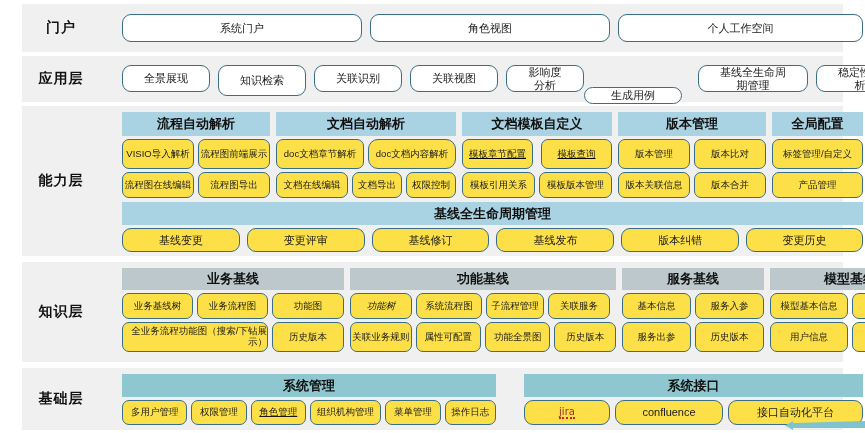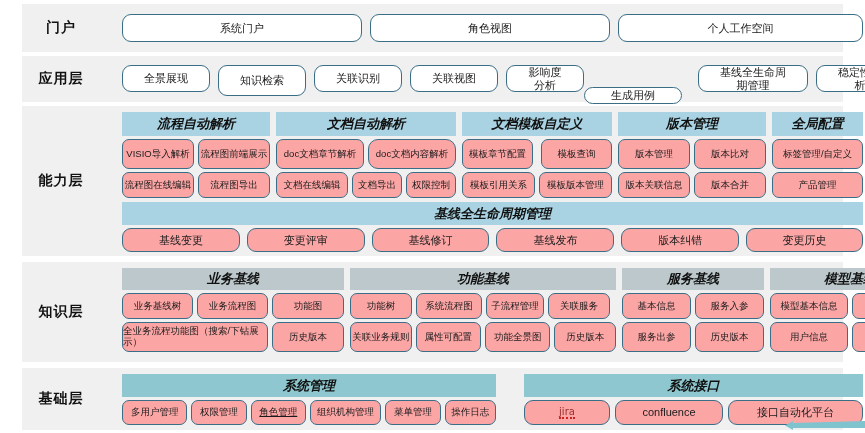--- a/index.html
+++ b/index.html
@@ -42,35 +42,34 @@
     position:absolute;
   }
   .pill.big{font-size:11px;border-radius:9px;}
 
   
   .sechdr{
     position:absolute;box-sizing:border-box;
     display:flex;align-items:center;justify-content:center;
     font-weight:bold;color:#111;
     font-size:13px;
-    font-style:italic;
   }
   .hdr-blue{background:#a9d3e2;}
   .hdr-gray{background:#bcc8cb;}
   .hdr-teal{background:#8ec7cf;}
 
   
   .rowflex{position:absolute;display:flex;}
   .rowflex > .cell{
     box-sizing:border-box;
-    background:#fca5a5;
+    background:#fde047;
     border:1.3px solid #3a6e86;
     border-radius:7px;
     display:flex;align-items:center;justify-content:center;
-    text-align:left;
+    text-align:right;
     font-size:9.5px;color:#1a1a1a;line-height:1.12;
     padding:1px 0;
   }
   .rowflex.big > .cell{font-size:11px;border-radius:9px;}
 
   .grp{position:absolute;}
 
   .jira-word{
     color:#9a2f2f;font-size:10px;
     border-bottom:2px dotted #cc2222;
@@ -134,21 +133,21 @@
         </div>
         <div class="rowflex" style="left:0;top:60px;width:180px;height:26px;gap:4px;">
           <div class="cell" style="width:72px;">文档在线编辑</div>
           <div class="cell" style="width:50px;">文档导出</div>
           <div class="cell" style="width:50px;">权限控制</div>
         </div>
       </div>
 
       <div class="grp" style="left:362px;top:6px;width:150px;">
         <div class="sechdr hdr-blue" style="left:0;top:0;width:150px;height:24px;">文档模板自定义</div>
-        <div class="rowflex" style="left:0;top:27px;width:150px;height:30px;gap:8px;">
+        <div class="rowflex" style="left:0;top:27px;width:150px;height:30px;gap:8px;text-decoration:underline;">
           <div class="cell" style="width:73px;">模板章节配置</div>
           <div class="cell" style="width:73px;">模板查询</div>
         </div>
         <div class="rowflex" style="left:0;top:60px;width:150px;height:26px;gap:4px;">
           <div class="cell" style="width:73px;">模板引用关系</div>
           <div class="cell" style="width:73px;">模板版本管理</div>
         </div>
       </div>
 
       <div class="grp" style="left:518px;top:6px;width:148px;">
@@ -199,21 +198,21 @@
         </div>
         <div class="rowflex" style="left:0;top:54px;width:222px;height:30px;gap:4px;">
           <div class="cell" style="width:146px;">全业务流程功能图（搜索/下钻展示）</div>
           <div class="cell" style="width:72px;">历史版本</div>
         </div>
       </div>
 
       <div class="grp" style="left:250px;top:6px;width:266px;">
         <div class="sechdr hdr-gray" style="left:0;top:0;width:266px;height:22px;">功能基线</div>
         <div class="rowflex" style="left:0;top:25px;width:266px;height:26px;gap:4px;">
-          <div class="cell" style="width:62px;">功能树</div>
+          <div class="cell" style="width:62px;font-style:italic;">功能树</div>
           <div class="cell" style="width:66px;">系统流程图</div>
           <div class="cell" style="width:58px;">子流程管理</div>
           <div class="cell" style="width:62px;">关联服务</div>
         </div>
         <div class="rowflex" style="left:0;top:54px;width:266px;height:30px;gap:4px;">
           <div class="cell" style="width:62px;">关联业务规则</div>
           <div class="cell" style="width:66px;">属性可配置</div>
           <div class="cell" style="width:66px;">功能全景图</div>
           <div class="cell" style="width:62px;">历史版本</div>
         </div>

